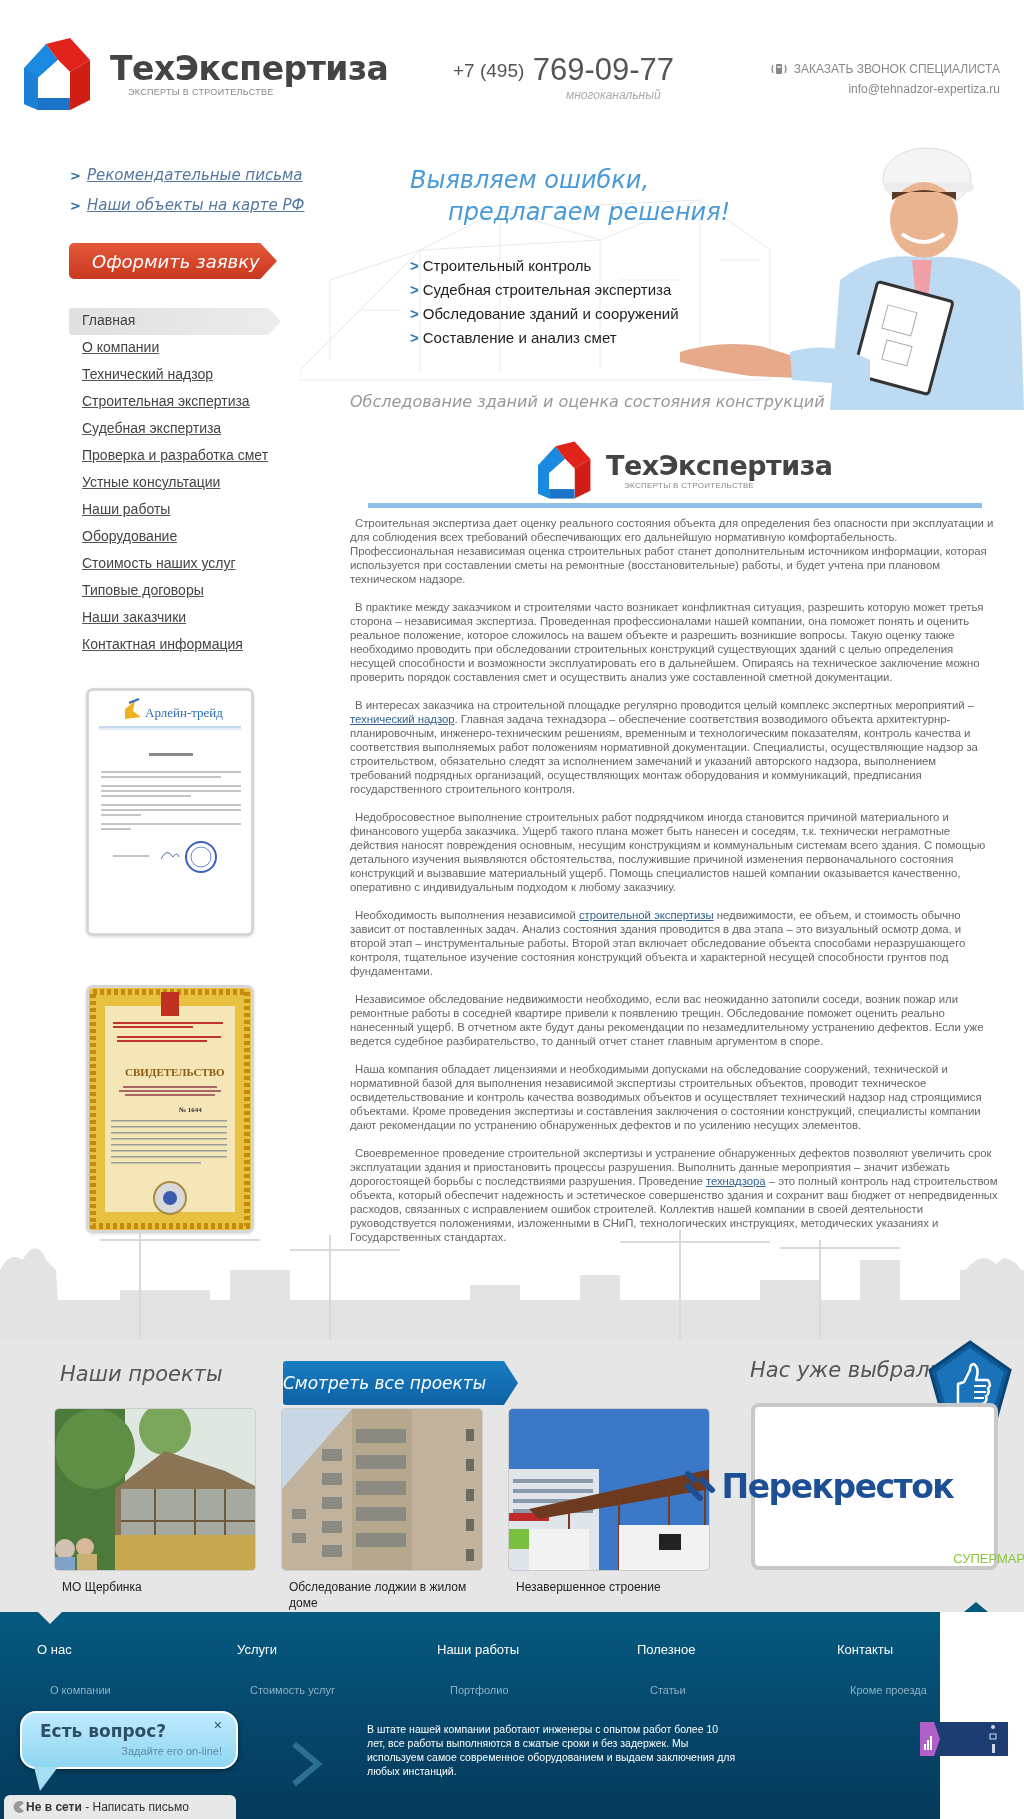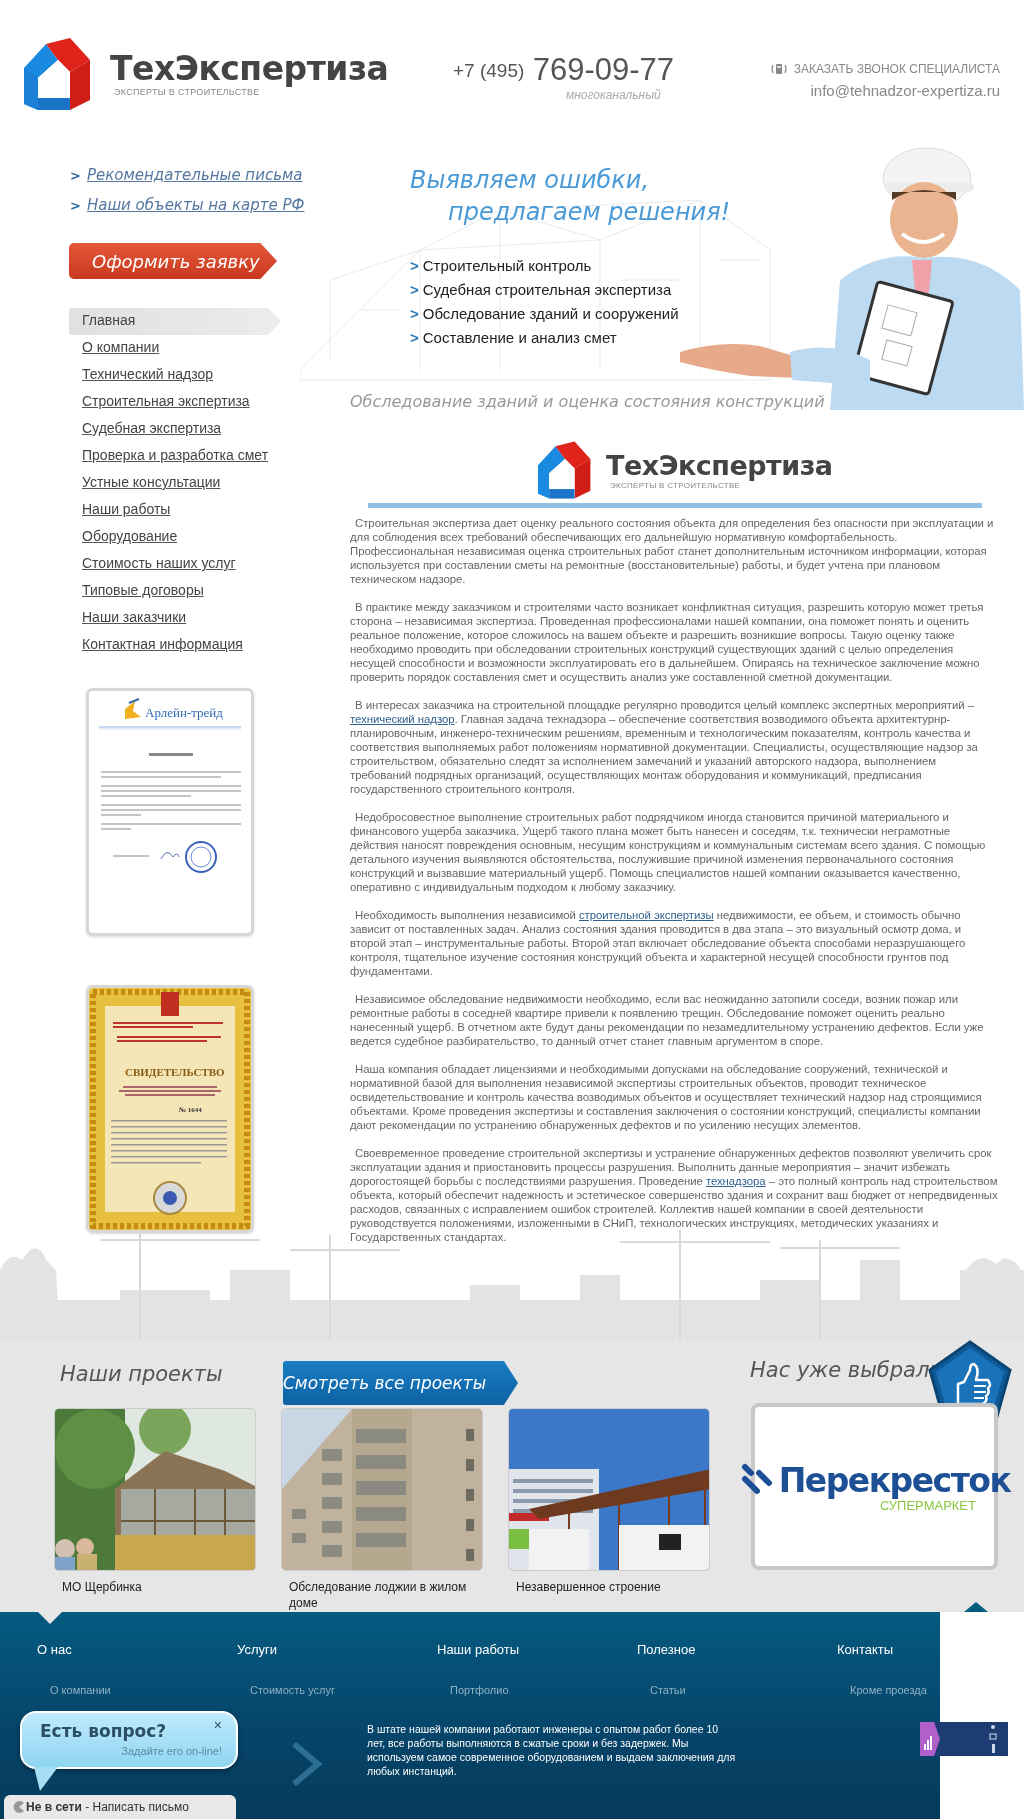--- a/index.html
+++ b/index.html
@@ -6,27 +6,27 @@
   html, body { width: 1024px; height: 1819px; overflow: hidden; }
   body { background: #ffffff; font-family: "Liberation Sans", sans-serif; color: #666; position: relative; }
   a { color: inherit; }
 
   
   .header { position: absolute; left: 0; top: 0; width: 1024px; height: 130px; }
   .logo { position: absolute; left: 24px; top: 38px; display: flex; align-items: center; }
   .logo-mark { width: 68px; height: 72px; position: relative; }
   .logo-text { margin-left: 18px; }
   .logo-title { font-family: "DejaVu Sans", sans-serif; font-weight: bold; font-size: 33px; color: #444; letter-spacing: -0.5px; line-height: 36px; }
-  .logo-sub { font-size: 9px; color: #888; letter-spacing: 0.3px; margin-left: 4px; margin-top: 0px; }
+  .logo-sub { font-size: 9px; color: #888; letter-spacing: 0.3px; margin-left: 18px; margin-top: 0px; }
   .phone { position: absolute; left: 453px; top: 52px; color: #555; white-space: nowrap; }
   .phone-code { font-size: 19px; vertical-align: 3px; }
   .phone-num { font-size: 31px; margin-left: 4px; }
   .phone-note { position: absolute; left: 566px; top: 88px; font-size: 12px; font-style: italic; color: #aaa; }
   .callback { position: absolute; right: 24px; top: 62px; font-size: 12px; color: #888; display: flex; align-items: center; gap: 6px; }
-  .email { position: absolute; right: 24px; top: 82px; font-size: 15px; color: #888; }
+  .email { position: absolute; right: 24px; top: 82px; font-size: 12px; color: #888; }
   .side-link { position: absolute; left: 70px; font-family: "DejaVu Sans", sans-serif; font-style: italic; font-size: 15px; color: #5577a0; white-space: nowrap; }
   .side-link .arr { color: #2a6aa0; font-style: normal; font-weight: bold; margin-right: 6px; font-size: 13px; }
   .side-link .txt { text-decoration: underline; text-decoration-color: #5577a0; }
   .order-btn { position: absolute; left: 69px; top: 243px; width: 208px; height: 36px; background: linear-gradient(#e5583a, #c8381e); border-radius: 5px 0 0 5px; clip-path: polygon(0 0, 92% 0, 100% 50%, 92% 100%, 0 100%); color: #fff; font-family: "DejaVu Sans", sans-serif; font-style: italic; font-size: 18px; display: flex; align-items: center; padding-left: 23px; }
   .nav { position: absolute; left: 69px; top: 308px; width: 212px; }
   .nav-item { height: 27px; line-height: 24px; padding-left: 13px; font-size: 14px; color: #444; }
   .nav-item .lbl { text-decoration: underline; text-decoration-color: #555; }
   .nav-item.active { background: linear-gradient(90deg, #e0e0e0, #ececec); clip-path: polygon(0 0, 94% 0, 100% 50%, 94% 100%, 0 100%); border-radius: 3px 0 0 3px; }
   .nav-item.active .lbl { text-decoration: none; }
   .letter { position: absolute; left: 86px; width: 168px; border: 3px solid #d6d6d6; border-radius: 7px; background: #fff; box-shadow: 0 1px 3px rgba(0,0,0,.15); overflow: hidden; }
@@ -56,21 +56,21 @@
 
   
   .band { position: absolute; left: 0; top: 1340px; width: 1024px; height: 272px; background: #e6e6e6; }
   .band-title { position: absolute; left: 60px; top: 22px; font-family: "DejaVu Sans", sans-serif; font-style: italic; font-size: 21px; color: #555; }
   .all-btn { position: absolute; left: 283px; top: 21px; width: 235px; height: 44px; background: linear-gradient(#1a7cc2, #0d62a4); clip-path: polygon(0 0, 94% 0, 100% 50%, 94% 100%, 0 100%); border-radius: 3px 0 0 3px; color: #fff; font-family: "DejaVu Sans", sans-serif; font-style: italic; font-size: 17px; display: flex; align-items: center; }
   .proj { position: absolute; top: 68px; width: 202px; }
   .proj-img { width: 202px; height: 163px; border-radius: 5px; overflow: hidden; border: 1px solid #ccc; }
   .proj-cap { font-size: 12px; color: #222; margin-top: 8px; line-height: 16px; padding-left: 8px; }
   .chosen-title { position: absolute; left: 750px; top: 18px; font-family: "DejaVu Sans", sans-serif; font-style: italic; font-size: 21px; color: #555; }
   .thumb-badge { position: absolute; left: 928px; top: 0px; width: 84px; height: 84px; }
-  .client-box { position: absolute; left: 751px; top: 63px; width: 247px; height: 167px; background: #fff; border: 4px solid #c8c8c8; border-radius: 8px; display: flex; flex-direction: column; align-items: center; justify-content: center; }
+  .client-box { position: absolute; left: 751px; top: 63px; width: 247px; height: 167px; background: #fff; border: 4px solid #c8c8c8; border-radius: 8px; display: flex; flex-direction: row; align-items: center; justify-content: center; }
   .client-name { font-family: "DejaVu Sans", sans-serif; font-weight: bold; font-size: 33px; color: #1d4f95; display: flex; align-items: center; letter-spacing: -1.5px; }
   .client-sub { font-size: 13px; color: #8cc63f; align-self: flex-end; margin-right: 18px; margin-top: -2px; }
 
   
   .footer { position: absolute; left: 0; top: 1612px; width: 940px; height: 207px; background: linear-gradient(#055a80, #06466b 55%, #053a5a); }
   .foot-col { position: absolute; top: 30px; }
   .foot-h { font-size: 13px; color: #fff; }
   .foot-l { font-size: 11px; color: #8fb0c4; margin-top: 27px; margin-left: 13px; }
   .foot-text { position: absolute; left: 367px; top: 110px; width: 370px; font-size: 10.5px; color: #fff; line-height: 14px; }
   .foot-chev { position: absolute; left: 290px; top: 130px; }

